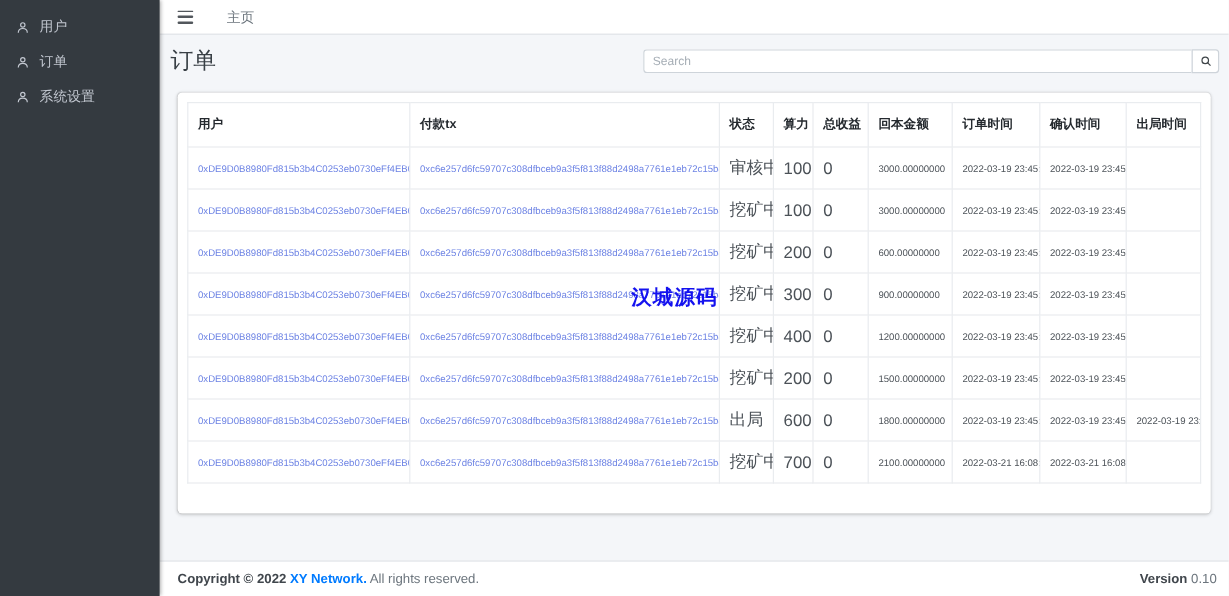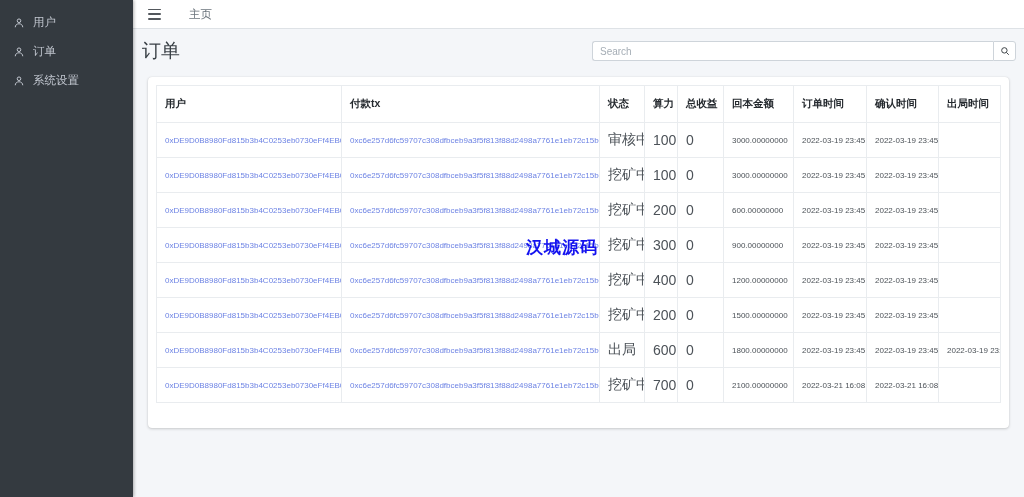--- a/index.html
+++ b/index.html
@@ -22,21 +22,21 @@
   
   .main { flex:1; display:flex; flex-direction:column; min-width:0; }
   .topbar { background:#fff; height:29px; border-bottom:1px solid #dee2e6; display:flex; align-items:center; padding:0 15px; gap:28px; }
   .hamburger { width:13px; height:11px; display:flex; flex-direction:column; justify-content:space-between; cursor:pointer; }
   .hamburger i { display:block; height:1.6px; background:#52575c; border-radius:1px; }
   .nav-home { color:#6c757d; font-size:11.5px; text-decoration:none; cursor:pointer; }
 
   .content { flex:1; padding:9px 8px 0; position:relative; }
   .page-head { display:flex; justify-content:space-between; align-items:center; margin-bottom:13px; }
   .page-title { font-size:19px; font-weight:400; color:#383f45; padding-left:1px; }
-  .search-group { display:flex; width:424px; height:20px; }
+  .search-group { display:flex; width:480px; height:20px; }
   .search-input { flex:1; border:1px solid #ced4da; border-right:none; border-radius:3px 0 0 3px; padding:0 7px; font-size:10px; color:#495057; outline:none; font-family:inherit; }
   .search-input::placeholder { color:#a5adb5; }
   .search-btn { width:23px; border:1px solid #ced4da; background:#fff; border-radius:0 3px 3px 0; cursor:pointer; display:flex; align-items:center; justify-content:center; }
   .search-btn svg { width:10px; height:10px; stroke:#3f4549; fill:none; stroke-width:2.4; }
 
   
   .card { background:#fff; border-radius:4px; margin:0 7px; padding:8px 8px 25px;
           box-shadow:0 0 1px rgba(0,0,0,.13), 0 1px 3px rgba(0,0,0,.18); }
   table { width:100%; border-collapse:collapse; table-layout:fixed; }
   th, td { border:1px solid #e9ecef; text-align:left; vertical-align:middle;
@@ -224,17 +224,28 @@
                 <td>2100.00000000</td>
                 <td>2022-03-21 16:08:29</td>
                 <td>2022-03-21 16:08:29</td>
                 <td></td>
               </tr>
             </tbody>
         </table>
       </div>
     </div>
 
+    <footer class="footer">
+      <div>
+        <b>Copyright © 2022</b>
+        <a class="footer-brand">XY Network.</a>
+        <span>All rights reserved.</span>
+      </div>
+      <div>
+        <b>Version</b>
+        <span class="version-val">0.10</span>
+      </div>
+    </footer>
 
   </div>
 </div>
 
 <div class="watermark">汉城源码</div>
 
 </body></html>

